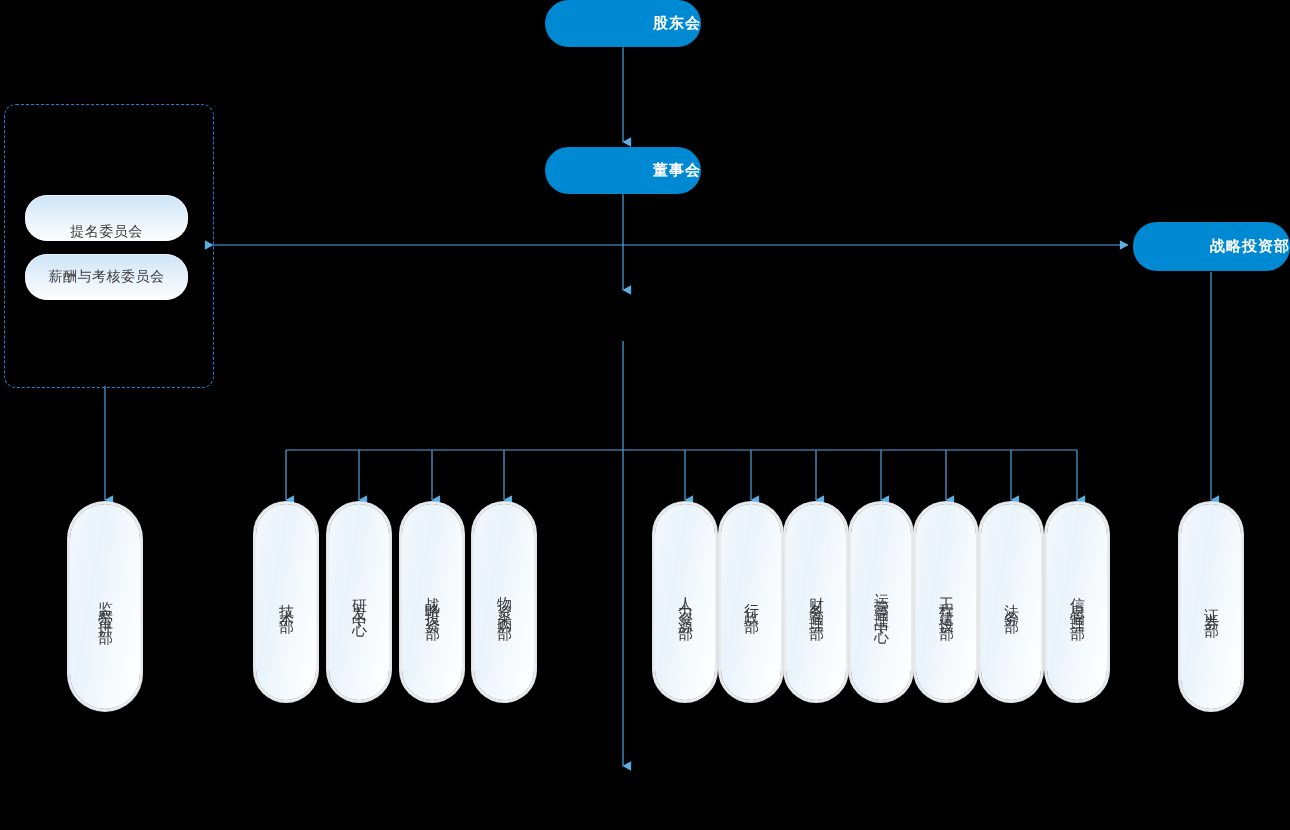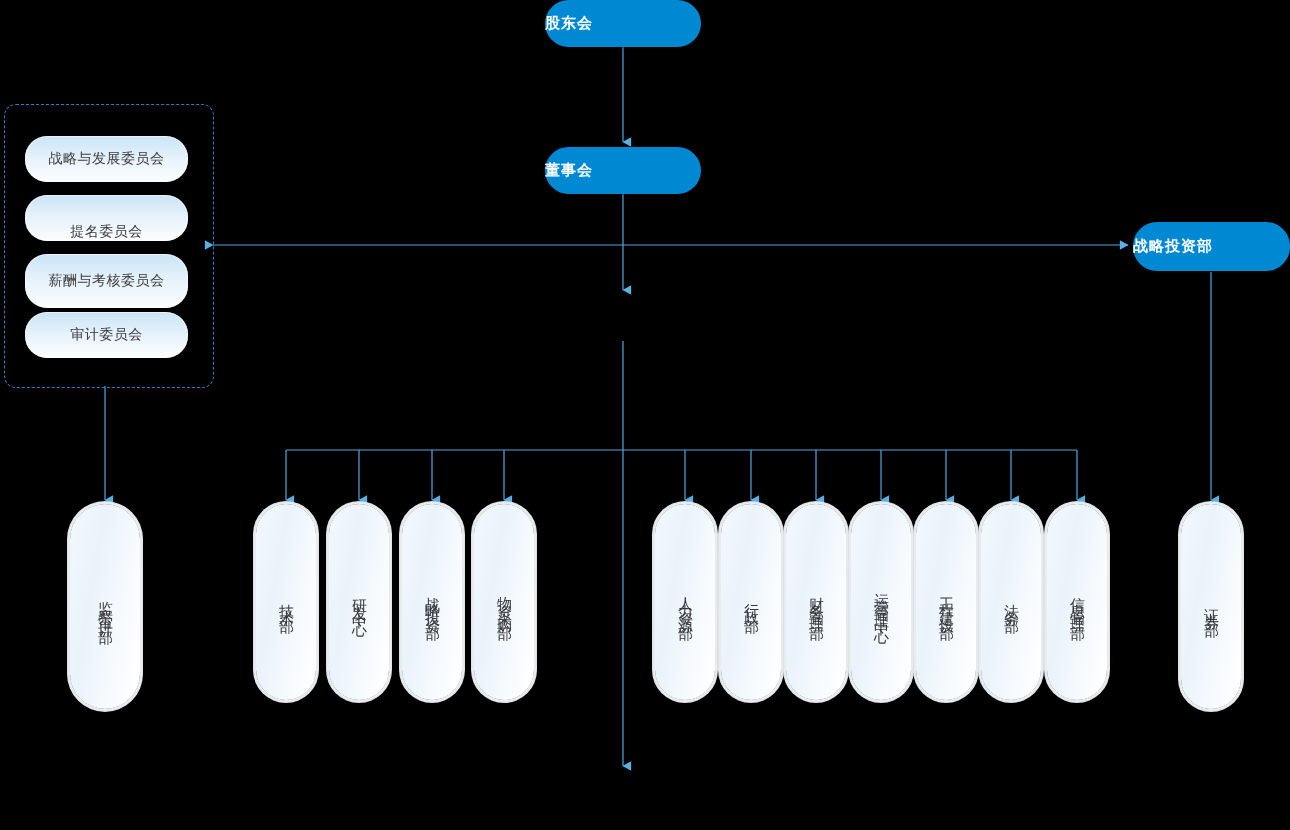--- a/index.html
+++ b/index.html
@@ -2,21 +2,21 @@
 <html><head>
 <meta charset="utf-8">
 <style>
   html,body{margin:0;padding:0;background:#000;}
   body{width:1290px;height:830px;overflow:hidden;font-family:"DejaVu Sans","Liberation Sans",sans-serif;}
   #stage{position:relative;width:1290px;height:830px;background:#000;}
   svg.links{position:absolute;left:0;top:0;width:1290px;height:830px;pointer-events:none;}
 
   
   .pill{
-    position:absolute;display:flex;align-items:center;justify-content:flex-start;
+    position:absolute;display:flex;align-items:center;justify-content:flex-end;
     background:#0089d3;border-radius:24px;color:#fff;
     font-size:15px;letter-spacing:1px;font-weight:bold;
     box-shadow:0 1px 2px rgba(0,0,0,.25);
   }
   
   .chip{
     position:absolute;display:flex;align-items:center;justify-content:center;
     background:linear-gradient(180deg,#cbe4f6 0%,#e4f1fb 45%,#fdfefe 100%);
     border-radius:22px;color:#3b3b3b;font-size:14px;letter-spacing:.5px;
     box-shadow:0 1px 2px rgba(0,0,0,.18), inset 0 0 0 1px rgba(255,255,255,.55);
@@ -102,31 +102,25 @@
     <span>董事会</span>
   </div>
 
 
   <div class="pill" style="left:1133px;top:222px;width:157px;height:49px;">
     <span>战略投资部</span>
   </div>
 
   <div class="dash-box" style="left:4px;top:104px;width:208px;height:282px;"></div>
 
-  <div class="chip" style="left:25px;top:136px;width:163px;height:46px;">
-    <span>战略与发展委员会</span>
-  </div>
   <div class="chip" style="left:25px;top:195px;width:163px;height:46px;align-items:flex-end;">
     <span>提名委员会</span>
   </div>
-  <div class="chip" style="left:25px;top:254px;width:163px;height:54px;align-items:center;">
+  <div class="chip" style="left:25px;top:254px;width:163px;height:46px;align-items:center;">
     <span>薪酬与考核委员会</span>
-  </div>
-  <div class="chip" style="left:25px;top:312px;width:163px;height:46px;">
-    <span>审计委员会</span>
   </div>
 
   <div class="cap" style="left:70px;top:504px;width:70px;height:205px;">
     <span class="vt">监察审计部</span>
   </div>
 
   <div class="cap" style="left:256px;top:504px;width:60px;height:196px;">
     <span class="vt">技术部</span>
   </div>
   <div class="cap" style="left:329px;top:504px;width:60px;height:196px;">

